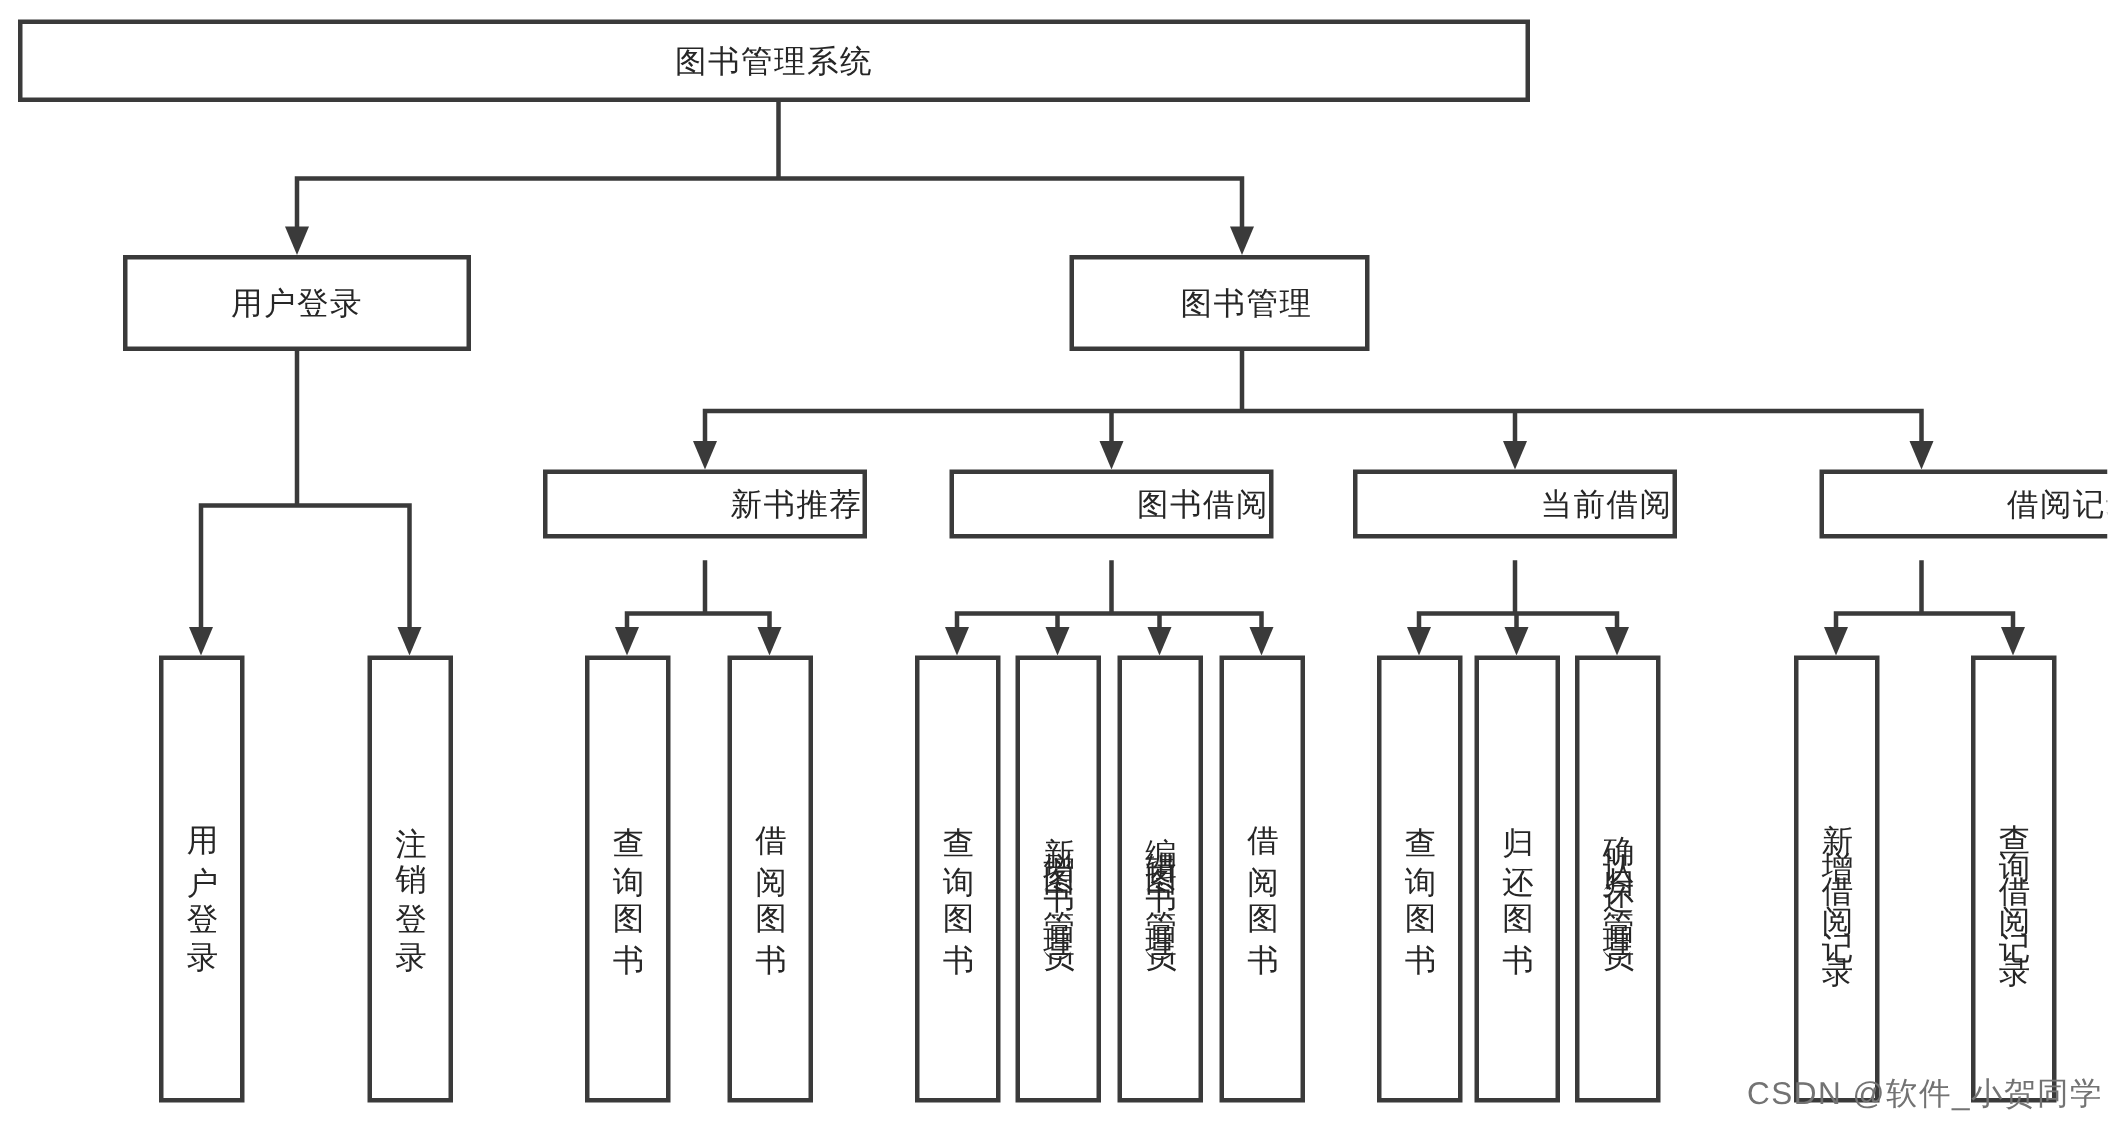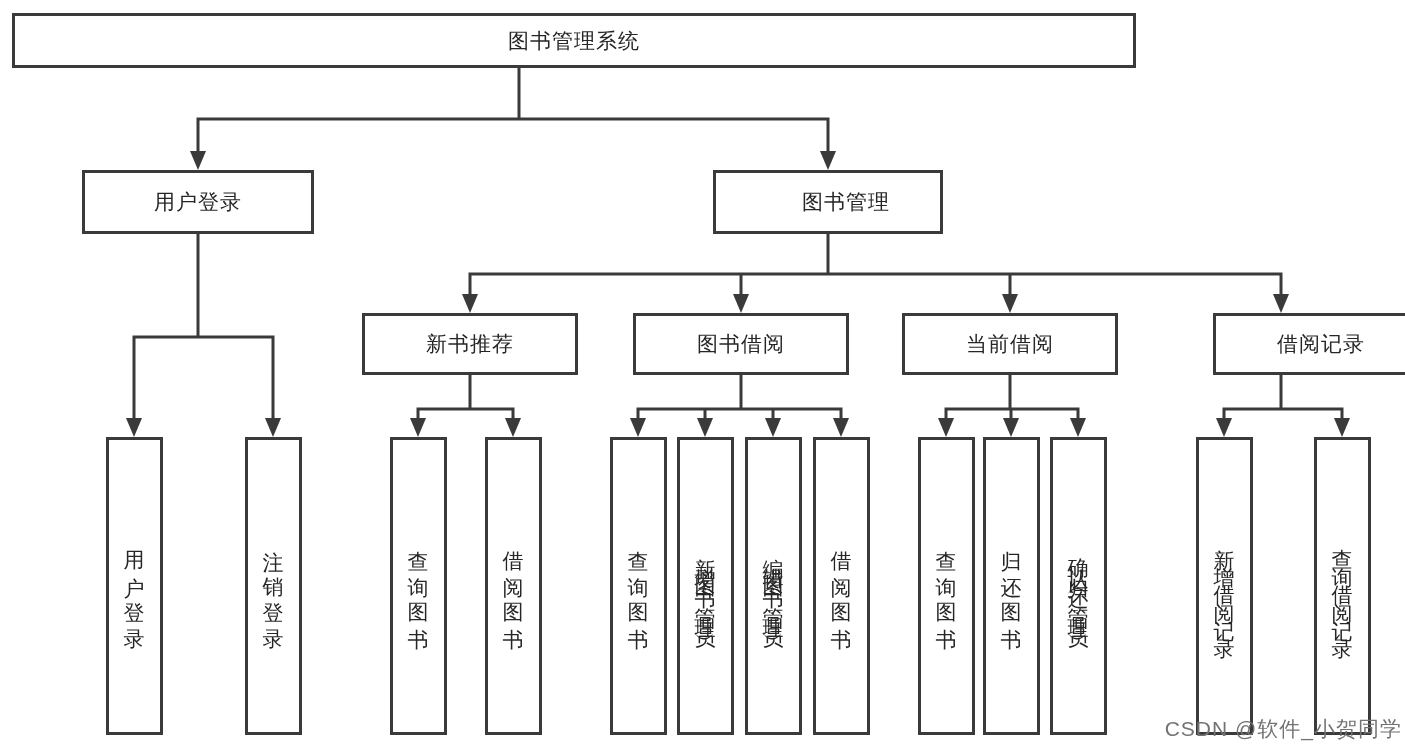--- a/index.html
+++ b/index.html
@@ -20,24 +20,24 @@
     box-sizing:border-box;
     border:3px solid var(--line);
     background:#ffffff;
     display:flex;
     align-items:center;
     justify-content:center;
     color:var(--text);
     font-size:21px;
     letter-spacing:1px;
   }
-  .root-node{left:12px;top:13px;width:1124px;height:55px;justify-content:center;}
+  .root-node{left:12px;top:13px;width:1008px;height:55px;justify-content:center;}
   .l2-login{left:82px;top:170px;width:232px;height:64px;}
-  .l2-mgmt{left:713px;top:170px;width:230px;height:64px;padding-left:36px;}
-  .sec{top:313px;width:216px;height:62px;}
+  .l2-mgmt{left:713px;top:170px;width:200px;height:64px;padding-left:36px;}
+  .sec{top:313px;width:216px;height:46px;justify-content:flex-end;}
   .sec-1{left:362px;}
   .sec-2{left:633px;}
   .sec-3{left:902px;}
   .sec-4{left:1213px;}
   .leaf{top:437px;width:57px;height:298px;}
   .leaf span{
     writing-mode:vertical-rl;
     text-orientation:mixed;
     white-space:nowrap;
     line-height:1;

